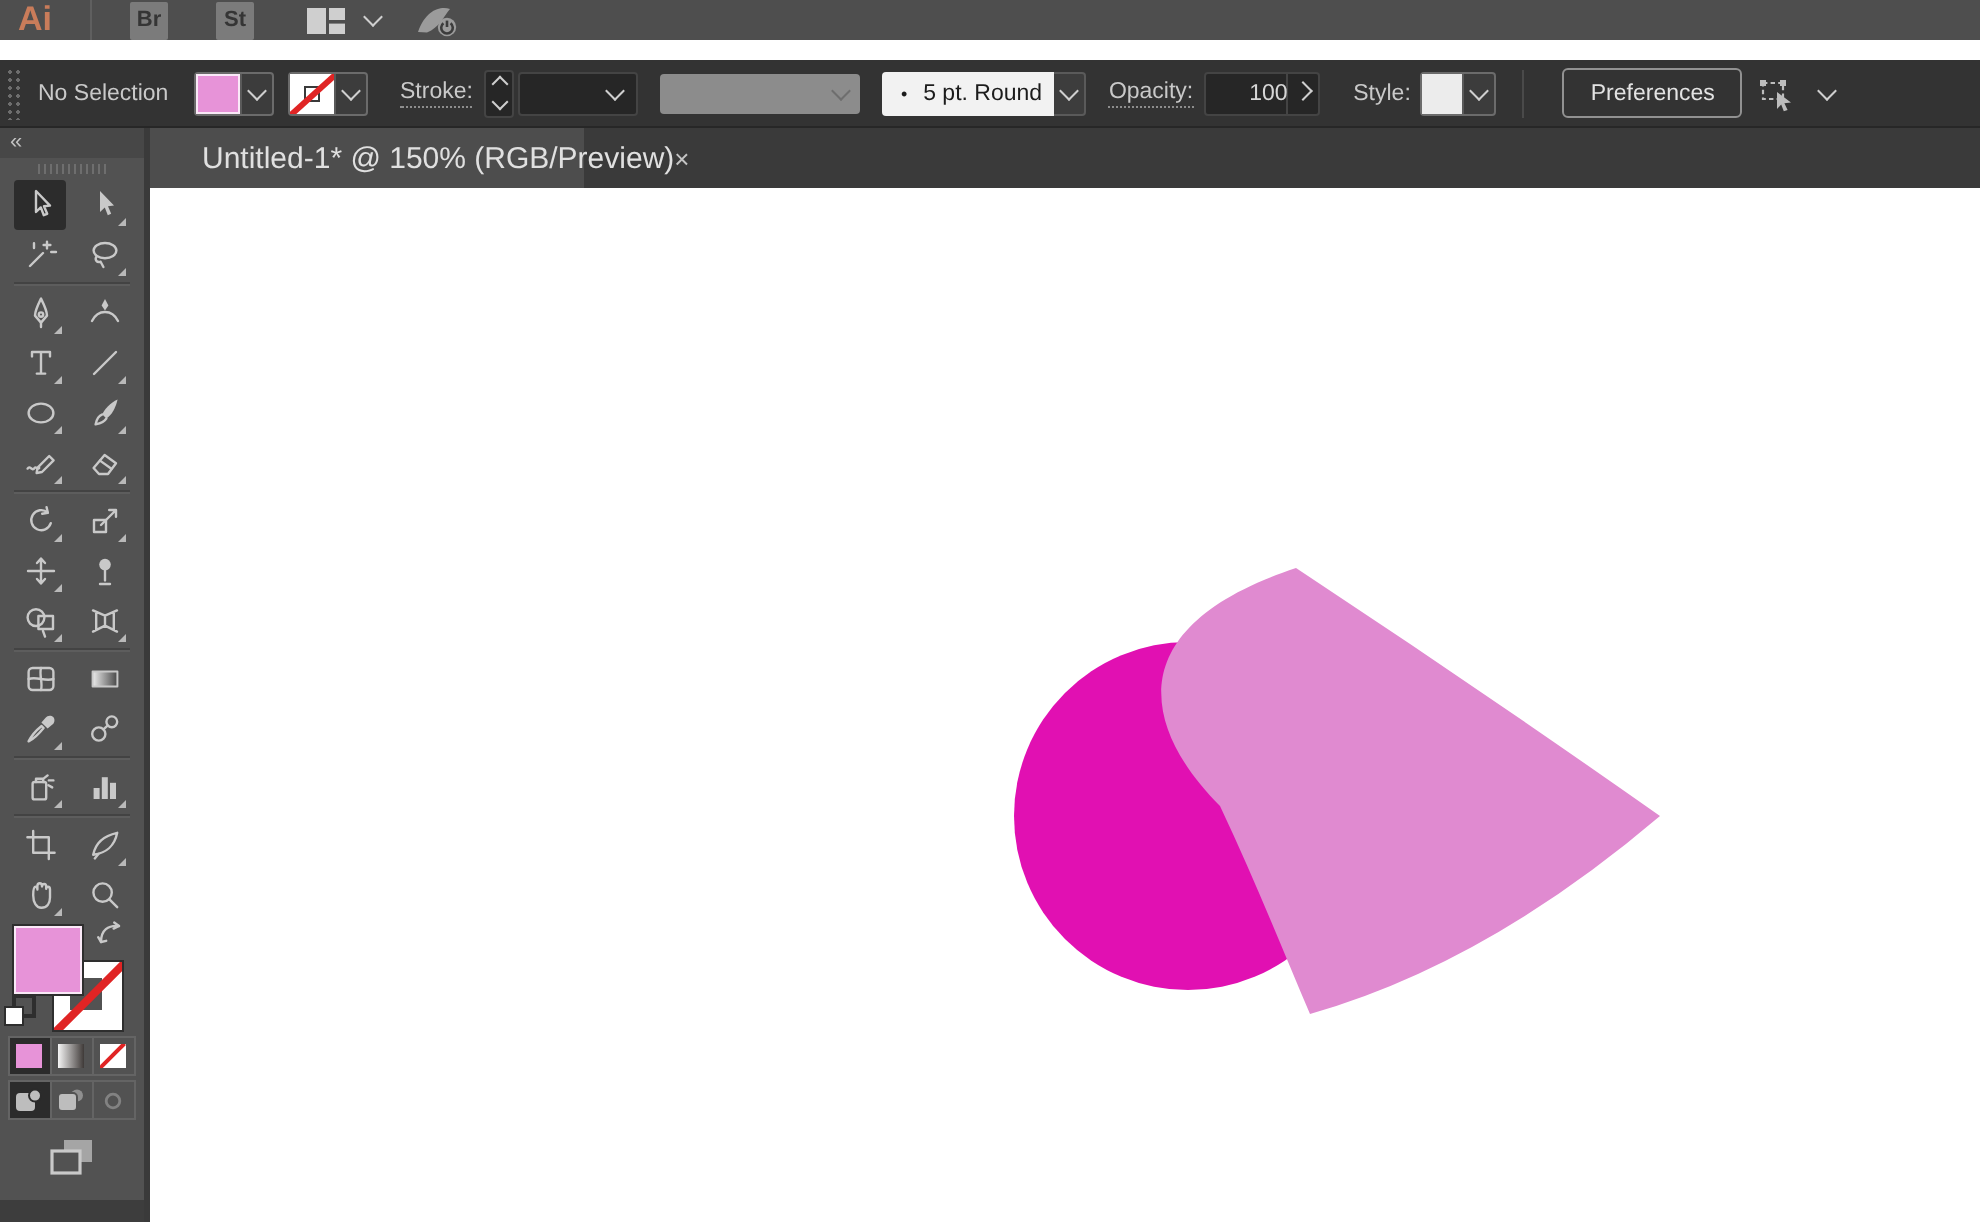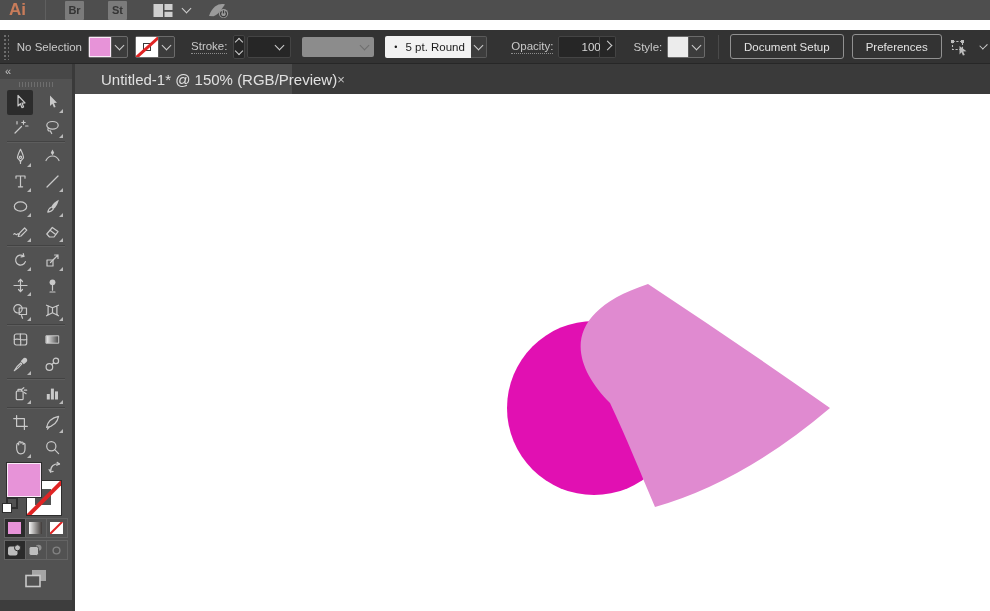--- a/index.html
+++ b/index.html
@@ -168,36 +168,35 @@
     </span>
     <span class="brush-group" style="margin-left:11px;">
       <span class="brush-field">
         <span class="brush-dot">•</span>
         <span>5 pt. Round</span>
       </span>
       <span class="brush-chev">
           <span class="chev"></span>
         </span>
     </span>
-    <span class="cb-label cb-link" style="margin-left:24px;">Opacity:</span>
+    <span class="cb-label cb-link" style="margin-left:11px;">Opacity:</span>
     <span class="field" style="width:42px;margin-left:5px;padding-left:22px;border-radius:2px 0 0 2px;">
       <span>100%</span>
     </span>
     <span class="next-btn">
         <span class="chev right"></span>
       </span>
     <span class="cb-label" style="margin-left:17px;">Style:</span>
     <span class="combo" style="margin-left:5px;">
       <span class="style-swatch"></span>
       <span class="chev-cell">
           <span class="chev"></span>
         </span>
     </span>
     <span class="vsep" style="margin:0 11px 0 13px;"></span>
-    <span class="cb-btn">Document Setup</span>
     <span class="cb-btn" style="margin-left:8px;">Preferences</span>
     <span class="mb-icon" style="margin-left:8px;">
       <svg width="21" height="18" viewBox="0 0 21 18">
         <rect x="2.5" y="3.5" width="10" height="8" fill="none" stroke="#bdbdbd" stroke-width="1.1" stroke-dasharray="2.2 1.6"></rect>
         <rect x="1" y="2" width="3" height="3" fill="#bdbdbd"></rect>
         <rect x="11" y="2" width="3" height="3" fill="#bdbdbd"></rect>
         <path d="M9.5 8 L16.5 13.2 L13.2 13.6 L14.8 17 L12.9 17.6 L11.6 14.2 L9.5 16.5 Z" fill="#bdbdbd"></path>
       </svg>
     </span>
     <span class="chev"></span>

